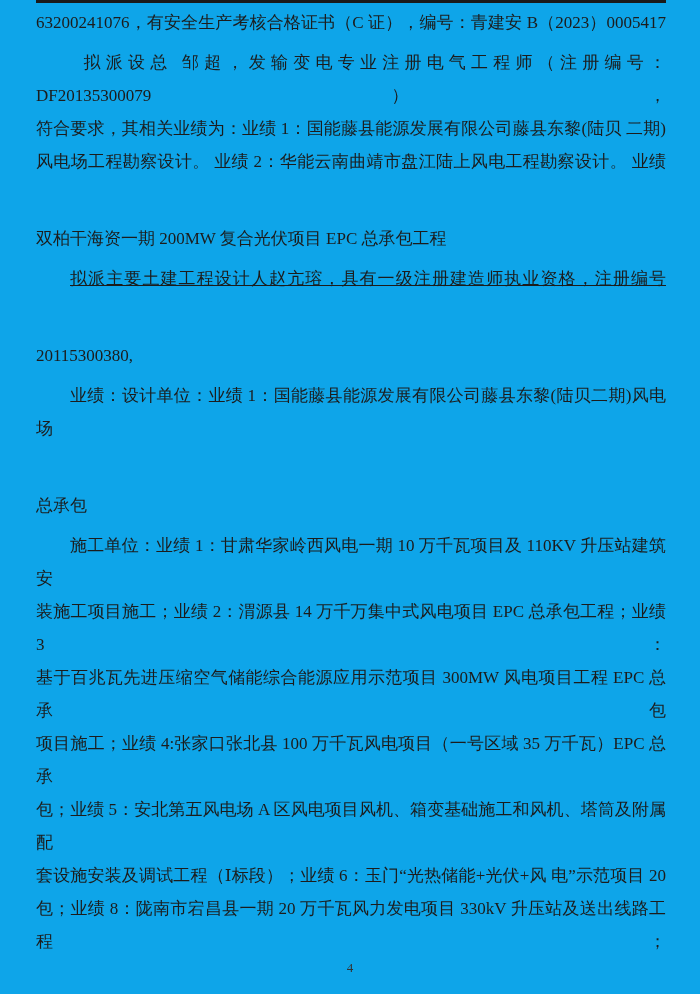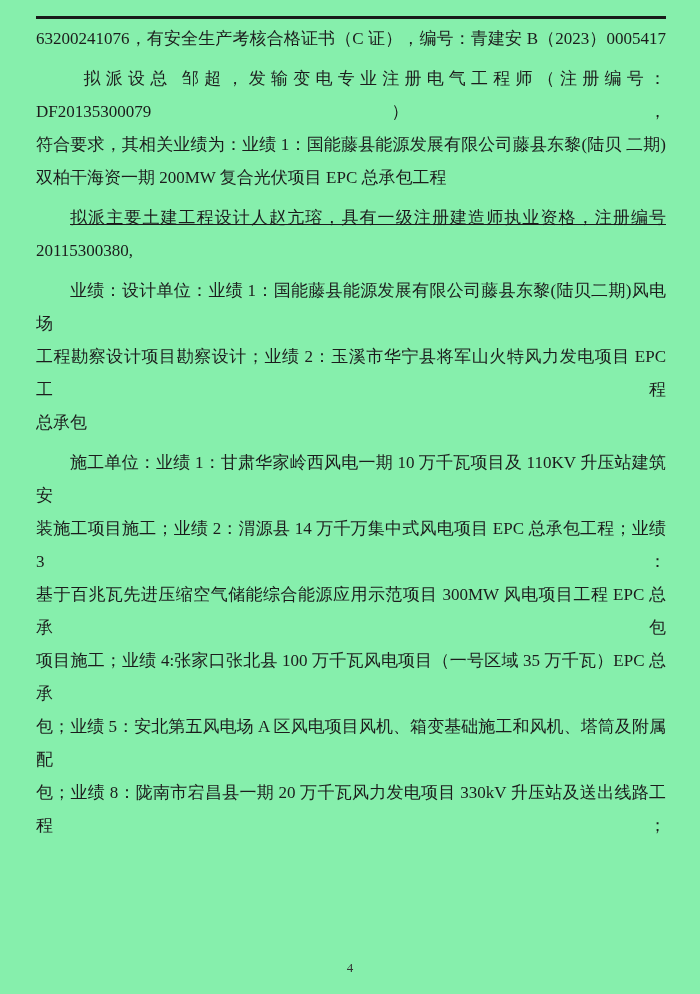--- a/index.html
+++ b/index.html
@@ -5,22 +5,22 @@
   * { margin: 0; padding: 0; box-sizing: border-box; }
   html, body {
     width: 700px;
     background: #ffffff;
     font-family: "Liberation Serif", "DejaVu Serif", serif;
   }
   .page {
     position: relative;
     width: 700px;
     height: 994px;
-    background: #86efac;
-    padding: 16px 34px 0 36px;
+    background: #0ea5e9;
+    padding: 0 34px 0 36px;
     overflow: hidden;
     color: #1c1c1c;
   }
   .header-rule {
     height: 3px;
     background: #1a1a1a;
     margin-bottom: 3px;
   }
   .doc-body {
     font-size: 17px;
@@ -29,20 +29,21 @@
   }
   .paragraph { margin-bottom: 7px; }
   .line {
     text-align: justify;
     text-align-last: justify;
     overflow: hidden;
     white-space: normal;
   }
   .line.last {
     text-align-last: left;
+    margin-top: 44px;
   }
   .page-number {
     position: absolute;
     bottom: 18px;
     left: 0;
     width: 100%;
     text-align: center;
     font-size: 13px;
     color: #333333;
   }
@@ -52,34 +53,35 @@
 
 <div class="page">
   <div class="header-rule"></div>
   <div class="doc-body">
       <div class="paragraph">
         <div class="line">63200241076，有安全生产考核合格证书（C 证），编号：青建安 B（2023）0005417</div>
       </div>
       <div class="paragraph">
         <div class="line" style="text-indent: 2.8em;">拟派设总 邹超，发输变电专业注册电气工程师（注册编号：DF20135300079），</div>
         <div class="line">符合要求，其相关业绩为：业绩 1：国能藤县能源发展有限公司藤县东黎(陆贝 二期)</div>
+        <div class="line">风电场工程勘察设计。 业绩 2：华能云南曲靖市盘江陆上风电工程勘察设计。 业绩</div>
         <div class="line last">双柏干海资一期 200MW 复合光伏项目 EPC 总承包工程</div>
       </div>
       <div class="paragraph">
         <div class="line" style="text-indent: 2em; text-decoration: underline;">拟派主要土建工程设计人赵亢瑢，具有一级注册建造师执业资格，注册编号</div>
         <div class="line last">20115300380,</div>
       </div>
       <div class="paragraph">
         <div class="line" style="text-indent: 2em;">业绩：设计单位：业绩 1：国能藤县能源发展有限公司藤县东黎(陆贝二期)风电场</div>
-        <div class="line">工程勘察设计项目勘察设计；业绩 2：玉溪市华宁县将军山火特风力发电项目 EPC 工程</div>
         <div class="line last">总承包</div>
       </div>
       <div class="paragraph">
         <div class="line" style="text-indent: 2em;">施工单位：业绩 1：甘肃华家岭西风电一期 10 万千瓦项目及 110KV 升压站建筑安</div>
         <div class="line">装施工项目施工；业绩 2：渭源县 14 万千万集中式风电项目 EPC 总承包工程；业绩 3：</div>
         <div class="line">基于百兆瓦先进压缩空气储能综合能源应用示范项目 300MW 风电项目工程 EPC 总承包</div>
         <div class="line">项目施工；业绩 4:张家口张北县 100 万千瓦风电项目（一号区域 35 万千瓦）EPC 总承</div>
         <div class="line">包；业绩 5：安北第五风电场 A 区风电项目风机、箱变基础施工和风机、塔筒及附属配</div>
+        <div class="line">套设施安装及调试工程（Ⅰ标段）；业绩 6：玉门“光热储能+光伏+风 电”示范项目 20</div>
         <div class="line">包；业绩 8：陇南市宕昌县一期 20 万千瓦风力发电项目 330kV 升压站及送出线路工程；</div>
       </div>
     </div>
   <div class="page-number">4</div>
 </div>
 
 </body></html>

